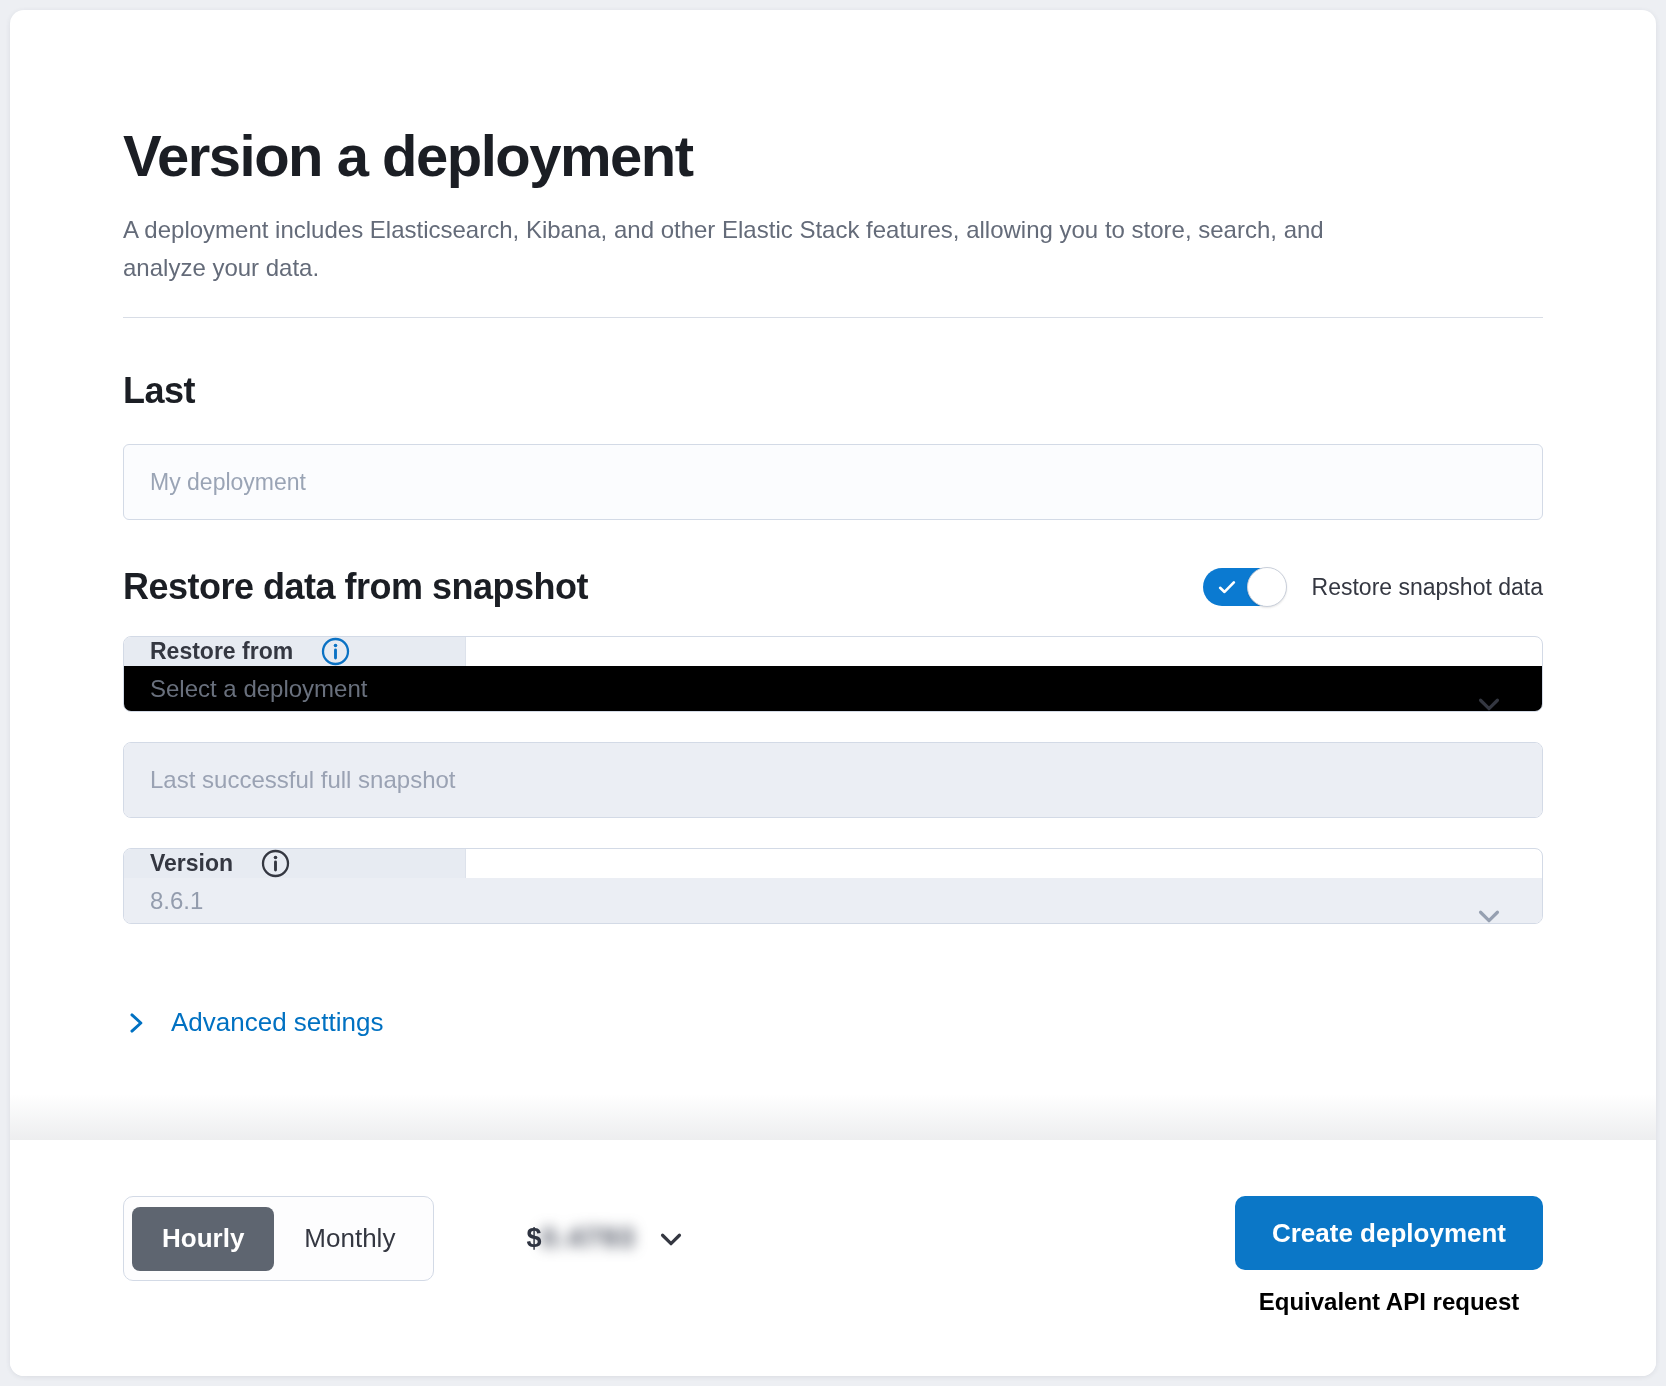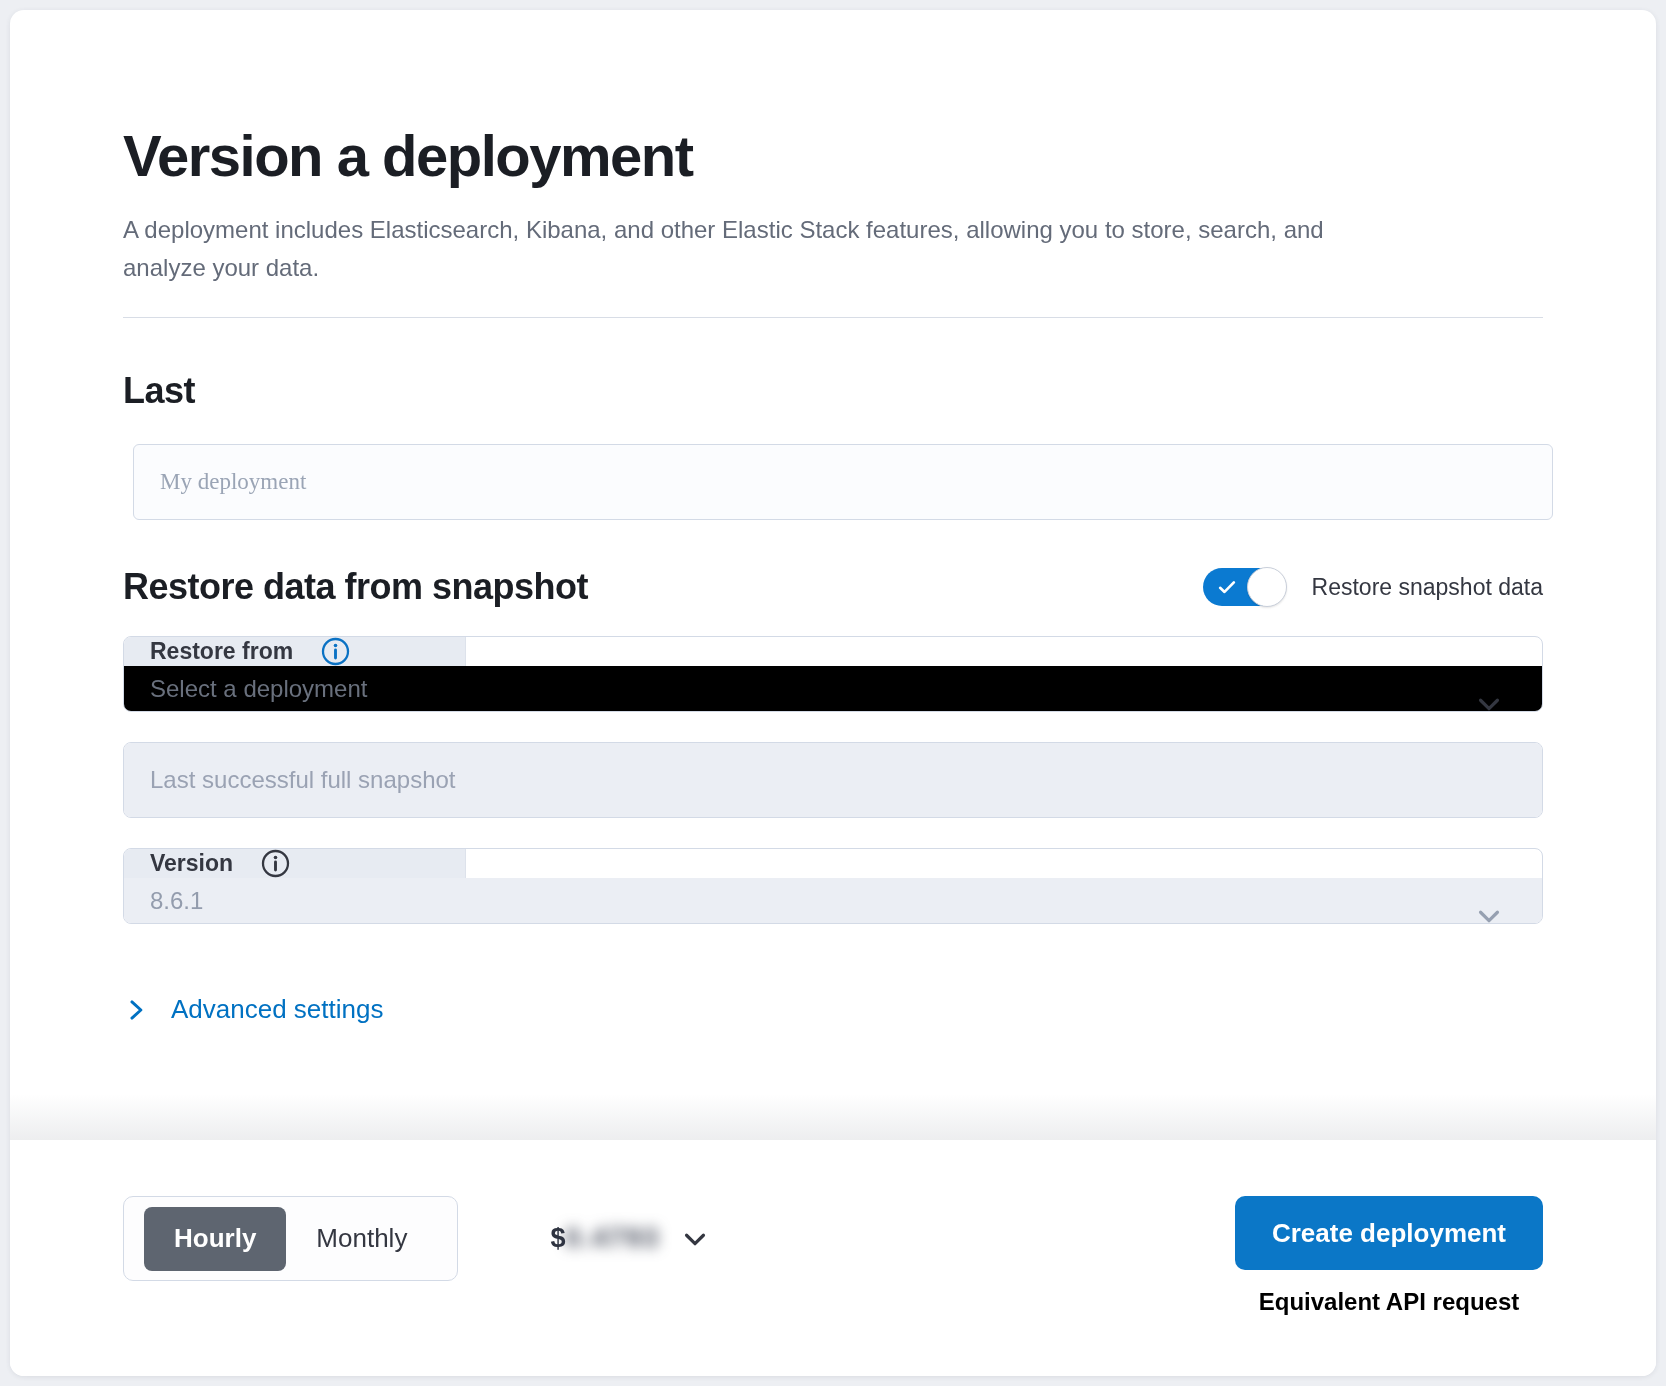--- a/index.html
+++ b/index.html
@@ -50,26 +50,25 @@
   }
   .name-heading { margin-top:52px; }
 
   .text-input {
     margin-top:32px;
     width:100%;
     height:76px;
     border:1px solid #d3dae6;
     border-radius:6px;
     background:#fbfcfe;
-    font-family:Liberation Serif, serif;
+    font-family:Liberation Sans, sans-serif;
     font-size:23px;
     color:#343741;
     padding:0 26px;
     outline:none;
-    margin-left:10px;
   }
   .text-input::placeholder { color:#9aa4b5; opacity:1; }
 
   .restore-header {
     margin-top:46px;
     display:flex;
     align-items:center;
     justify-content:space-between;
   }
   .switch-wrap { display:flex; align-items:center; }
@@ -98,21 +97,21 @@
   .form-row {
     display:flex;
     height:76px;
     border:1px solid #d3dae6;
     border-radius:8px;
     overflow:hidden;
     margin-bottom:30px;
     align-items:stretch;
     flex-direction:column;
   }
-  .form-row:last-child { margin-bottom:0; }
+  .form-row:last-child { margin-bottom:13px; }
   .row-label {
     width:342px;
     flex:none;
     background:#e7ebf2;
     display:flex;
     align-items:center;
     padding-left:26px;
     border-right:1px solid #dde2eb;
   }
   .row-label .label-text { font-size:23px; font-weight:700; color:#343741; }
@@ -164,21 +163,21 @@
     left:0; right:0; top:-46px; height:46px;
     background:linear-gradient(to bottom, rgba(105,112,125,0) 0%, rgba(105,112,125,0.12) 100%);
     pointer-events:none;
   }
   .billing-toggle {
     display:inline-flex;
     align-items:center;
     background:#fdfdfe;
     border:1px solid #d3dae6;
     border-radius:10px;
-    padding:20px;
+    padding:8px;
     height:85px;
   }
   .billing-btn {
     height:64px;
     display:flex;
     align-items:center;
     padding:0 30px;
     font-size:26px;
     border-radius:8px;
     cursor:pointer;

